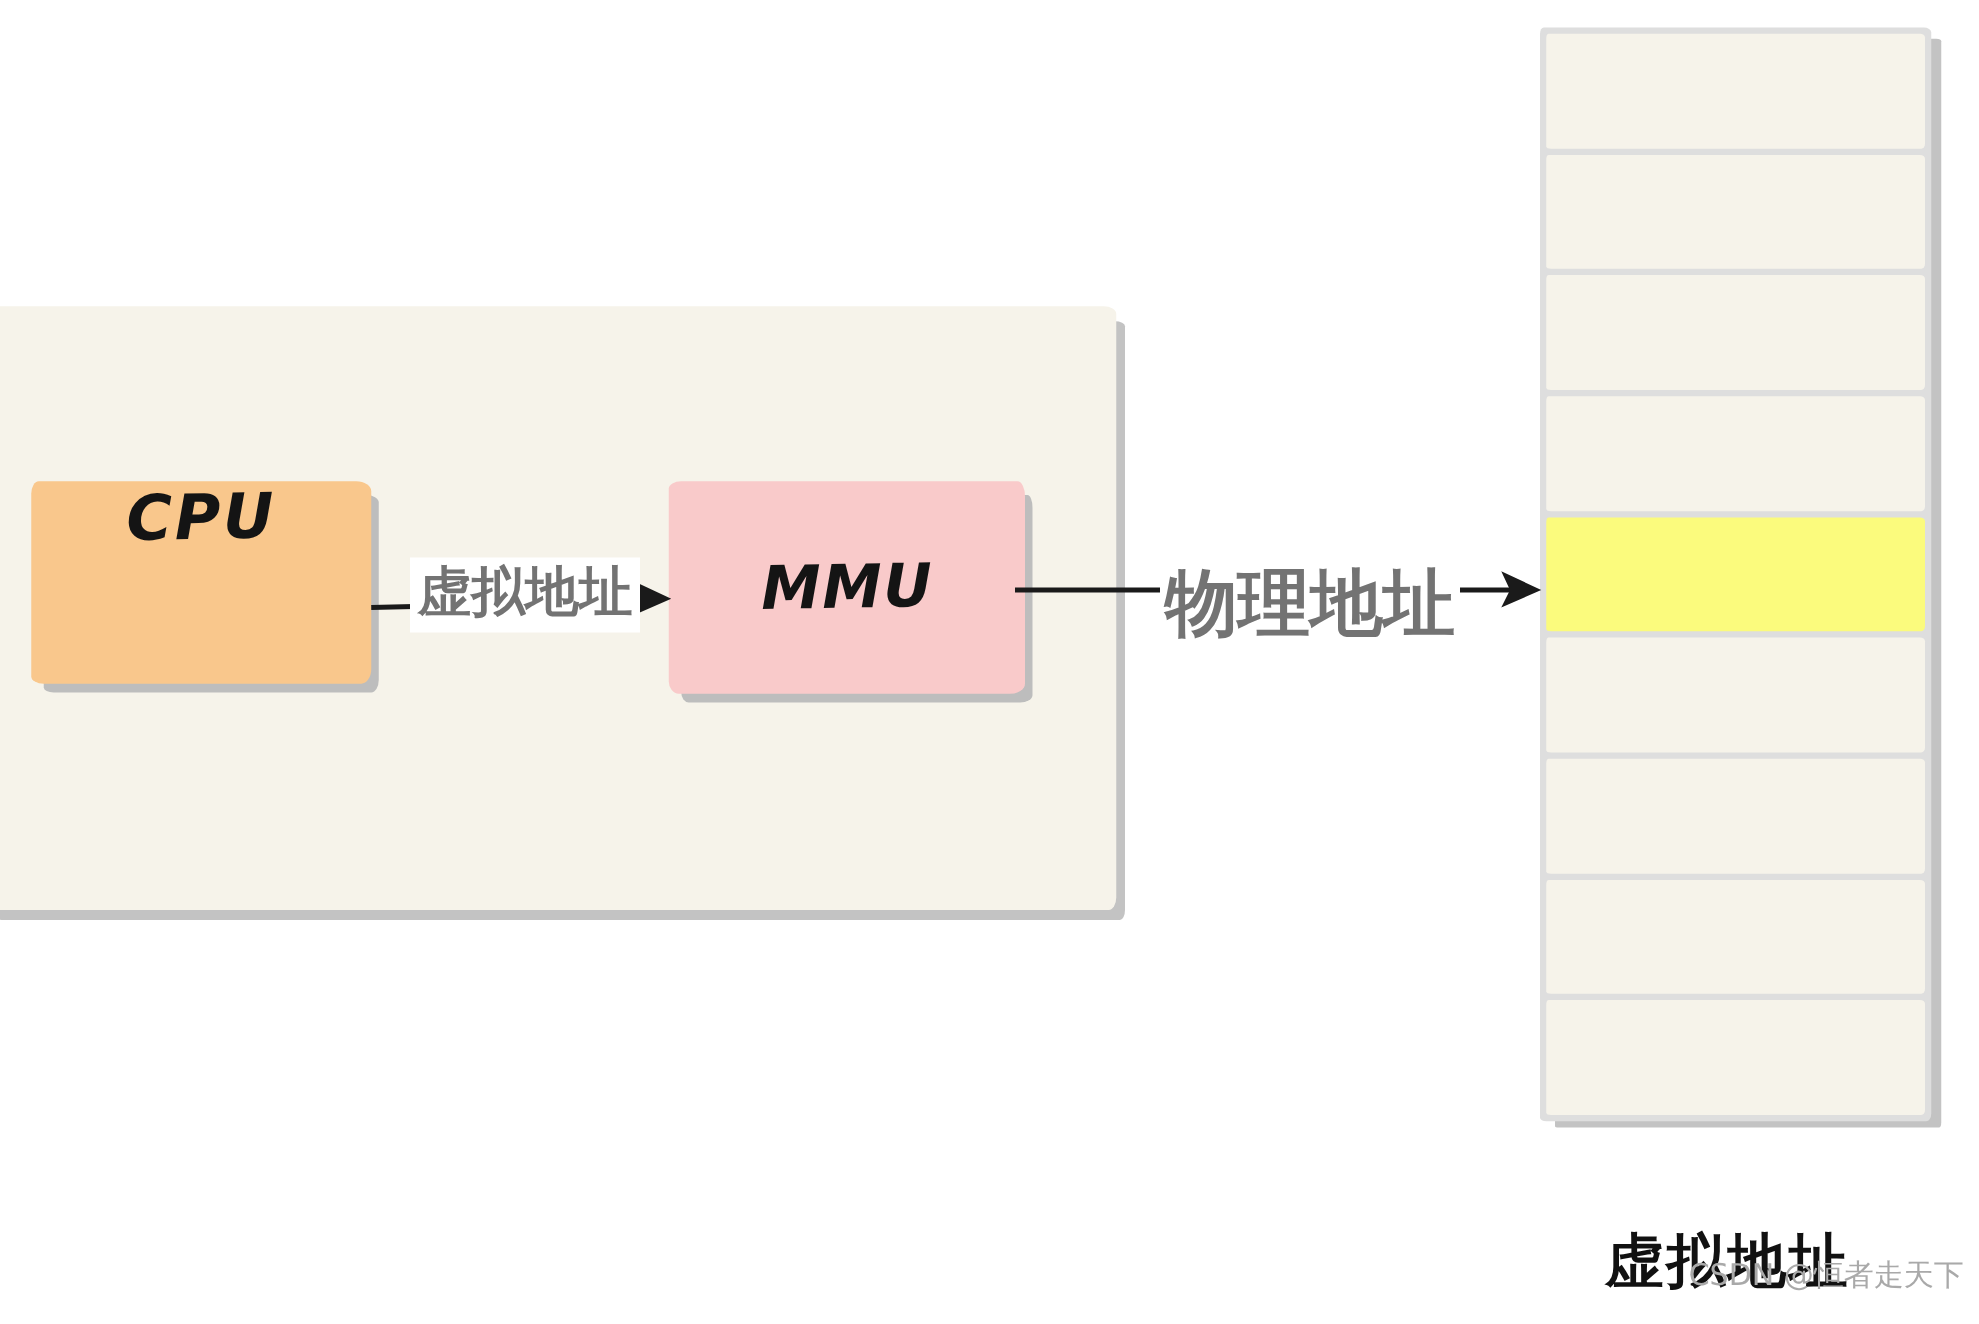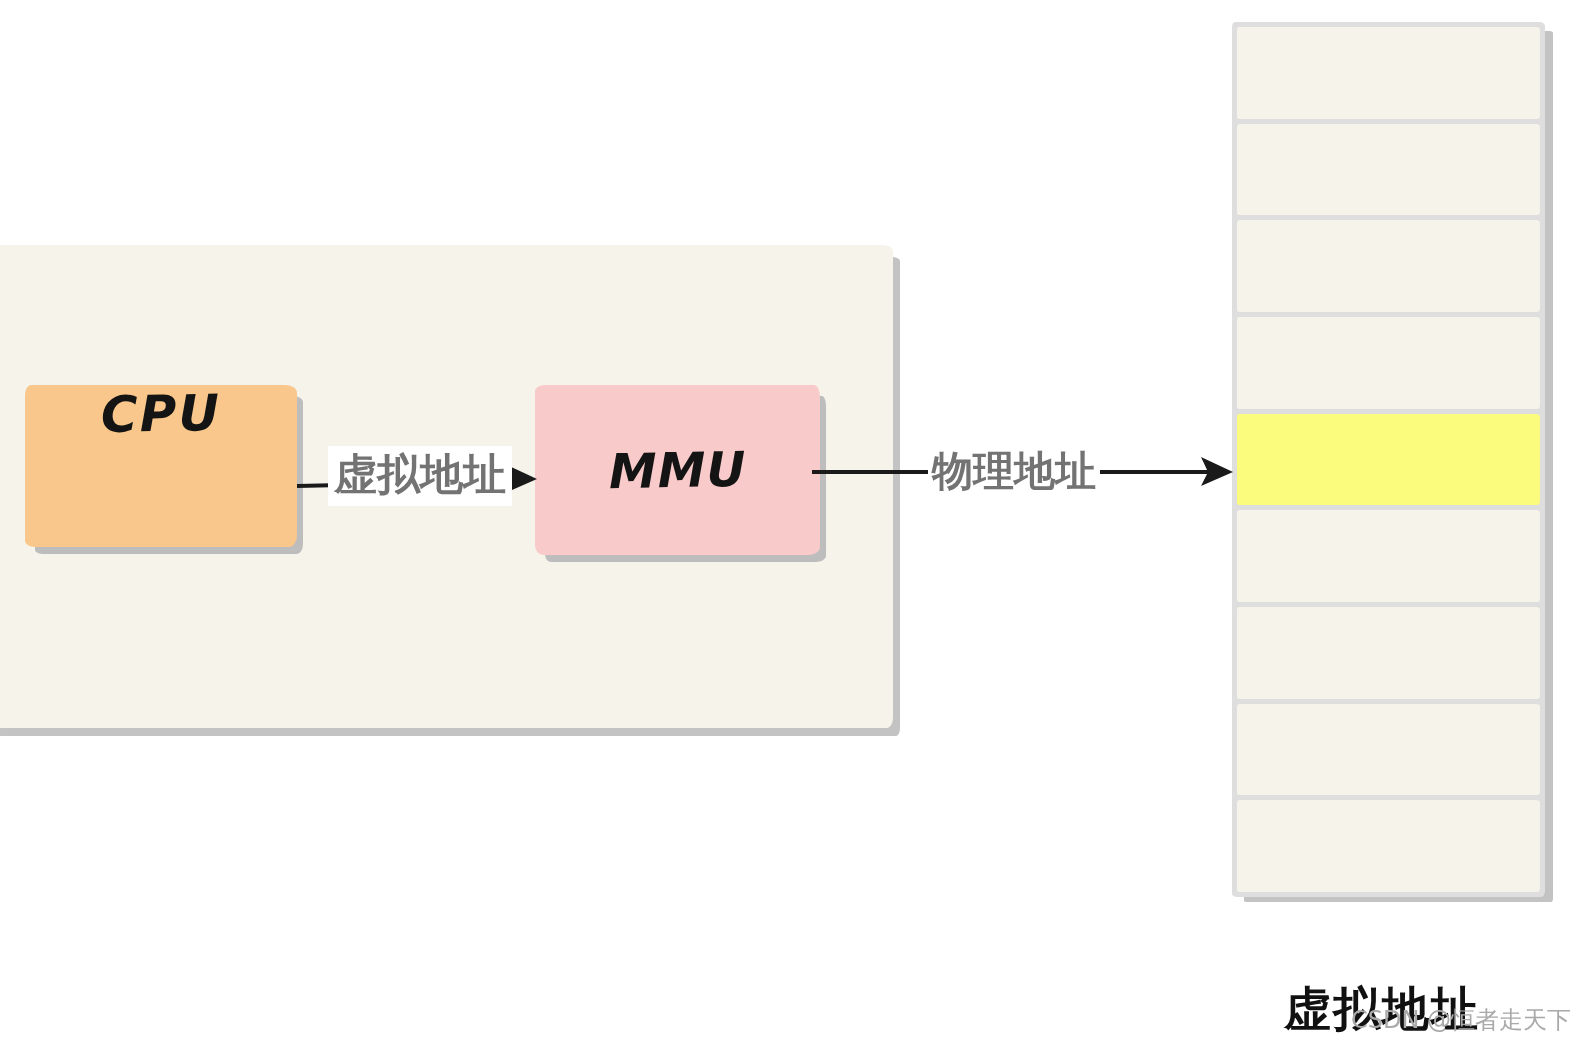--- a/index.html
+++ b/index.html
@@ -97,21 +97,21 @@
   }
   .label-virtual {
     left: 328px;
     top: 446px;
     font-size: 43px;
     padding: 2px 6px 4px 6px;
   }
   .label-physical {
     left: 928px;
     top: 444px;
-    font-size: 41px;
+    font-size: 58px;
     padding: 2px 4px 4px 4px;
   }
   
   .memory-col {
     position: absolute;
     left: 1232px;
     top: 22px;
     width: 313px;
     height: 875px;
     box-sizing: border-box;

